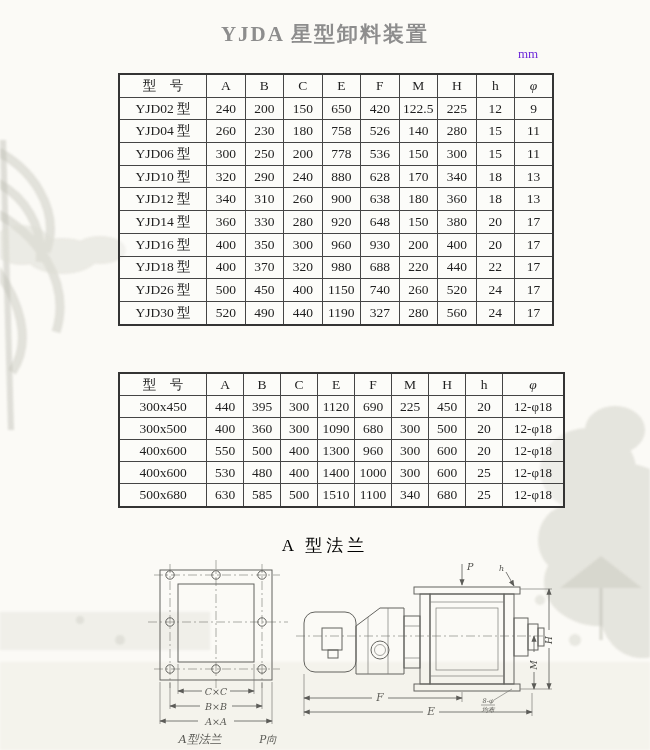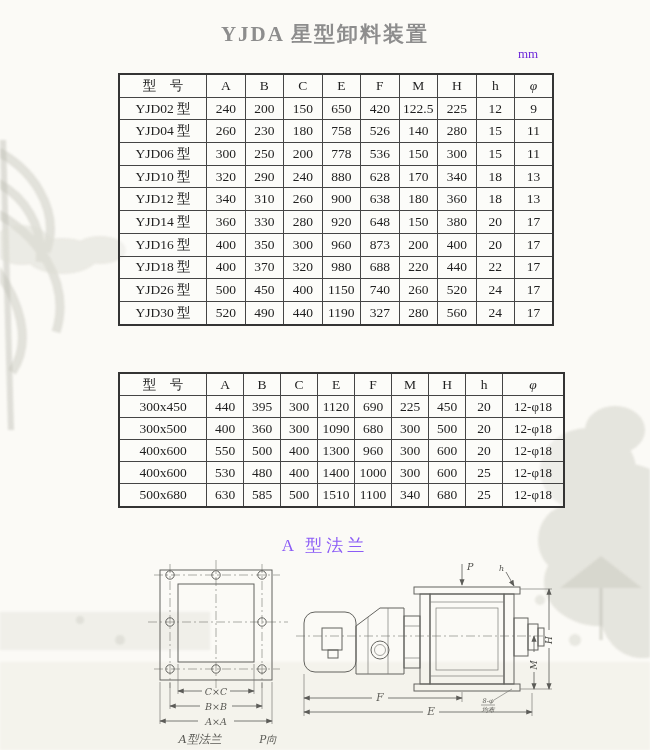--- a/index.html
+++ b/index.html
@@ -14,21 +14,21 @@
     position:absolute; z-index:1; top:20px; left:0; width:650px;
     text-align:center; font-size:21px; font-weight:bold;
     color:#8d8d8d; letter-spacing:2px; margin:0;
   }
   .unit-label{
     position:absolute; z-index:1; top:46px; left:518px; width:40px;
     font-size:13px; color:#6d28d9; text-align:left;
   }
   .section-heading{
     position:absolute; z-index:1; top:534px; left:0; width:650px;
-    text-align:center; font-size:17px; color:#8b5cf6;
+    text-align:center; font-size:17px; color:#000000;
     letter-spacing:4px; margin:0; font-weight:normal;
   }
 
   table.doc-table{
     position:absolute; z-index:1; border-collapse:collapse; table-layout:fixed;
     border:2px solid #343434; background:rgba(255,255,255,0.35);
   }
   .doc-table th,.doc-table td{
     border:1px solid #454545; text-align:center; vertical-align:middle;
     font-size:13.5px; font-weight:normal; color:#1f1f1f; padding:0;
@@ -182,21 +182,21 @@
           <td>380</td>
           <td>20</td>
           <td>17</td>
         </tr>
         <tr>
           <td>YJD16 型</td>
           <td>400</td>
           <td>350</td>
           <td>300</td>
           <td>960</td>
-          <td>873</td>
+          <td>930</td>
           <td>200</td>
           <td>400</td>
           <td>20</td>
           <td>17</td>
         </tr>
         <tr>
           <td>YJD18 型</td>
           <td>400</td>
           <td>370</td>
           <td>320</td>

